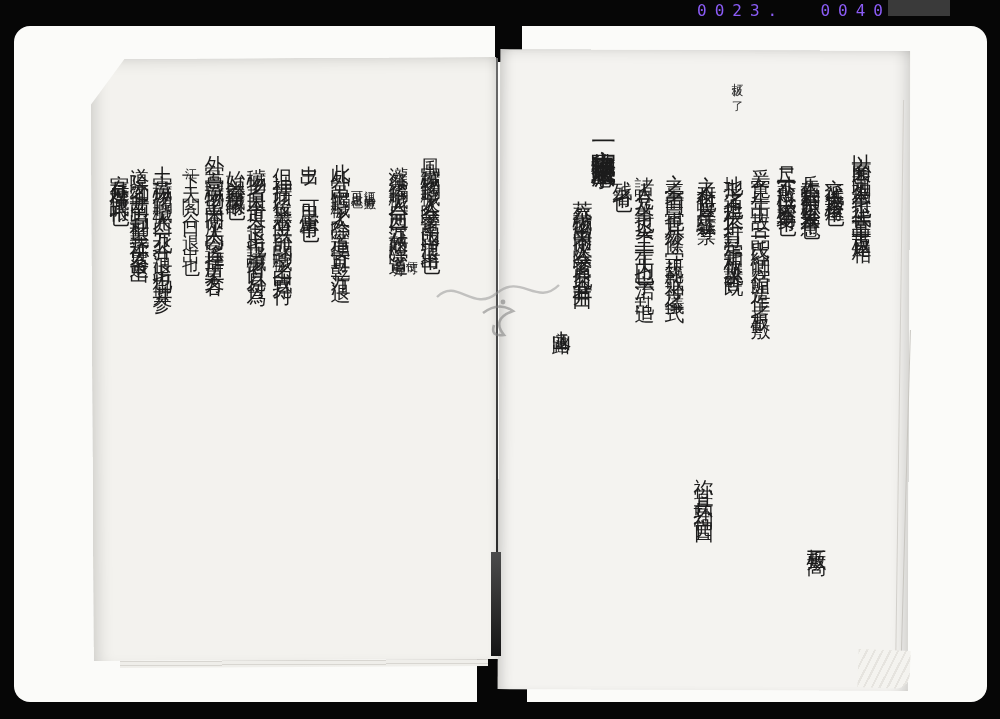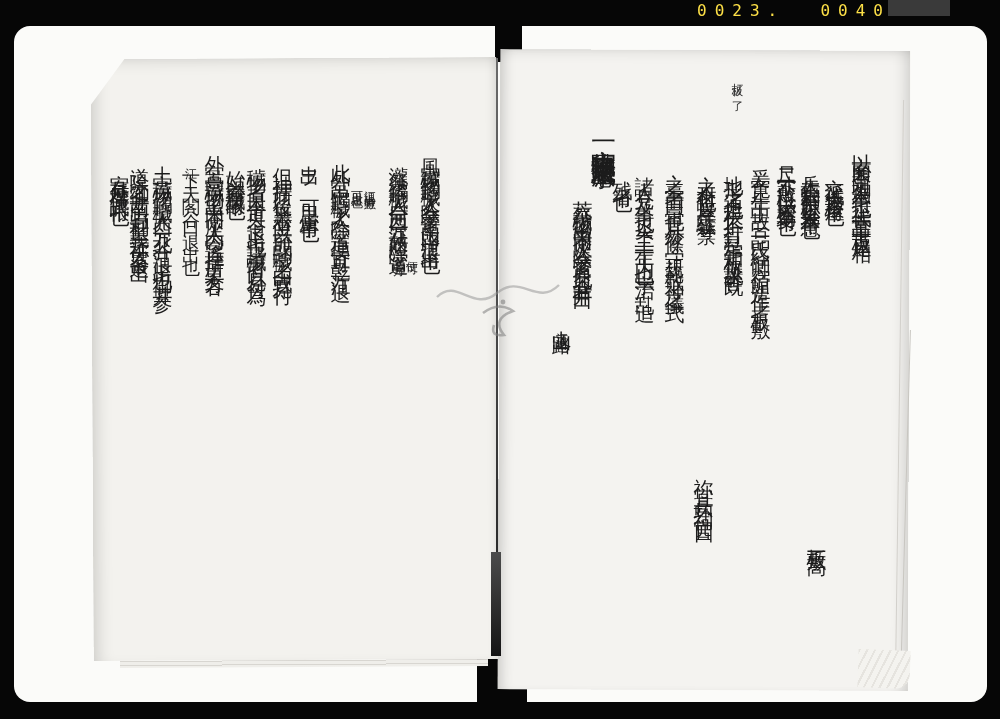--- a/index.html
+++ b/index.html
@@ -1,19 +1,19 @@
 <!DOCTYPE html>
 <html><head>
 <meta charset="utf-8">
 <style>
   html,body{margin:0;padding:0;background:#000;}
   #stage{position:relative;width:1000px;height:719px;background:#060606;overflow:hidden;
          font-family:"DejaVu Sans",sans-serif;}
   
-  #counter{position:absolute;left:697px;top:1px;color:#fde047;
+  #counter{position:absolute;left:697px;top:1px;color:#8b5cf6;
            font-family:"DejaVu Sans Mono",monospace;font-size:16px;
            letter-spacing:8px;white-space:pre;}
   #film-strip{position:absolute;left:888px;top:0;width:62px;height:16px;background:#3a3a3a;}
   
   #mat{position:absolute;left:14px;top:26px;width:973px;height:676px;
        background:#fbfbf9;border-radius:16px;}
   .notch{position:absolute;background:#060606;}
   #notch-top{left:495px;top:26px;width:27px;height:36px;}
   #notch-bottom{left:477px;top:649px;width:50px;height:53px;}
   

